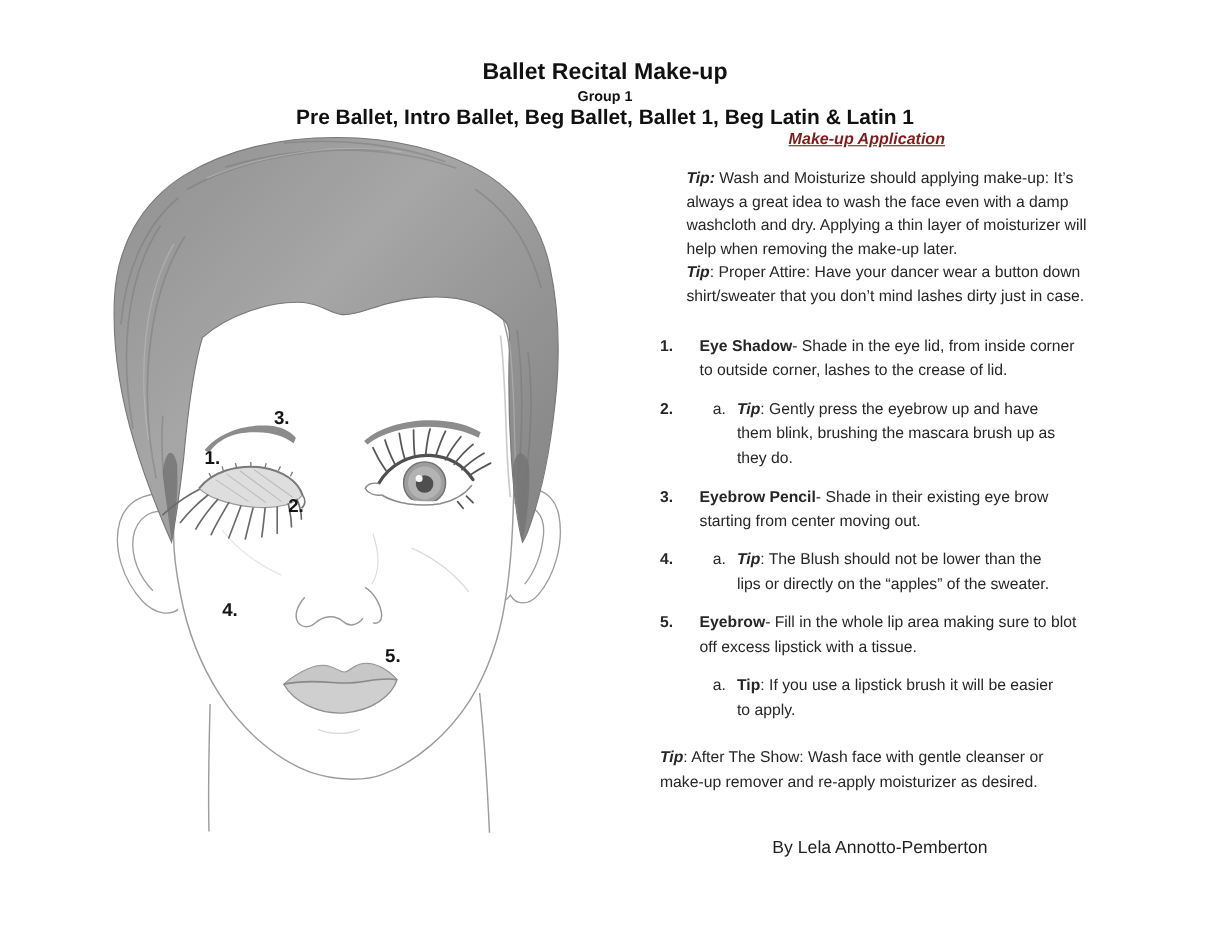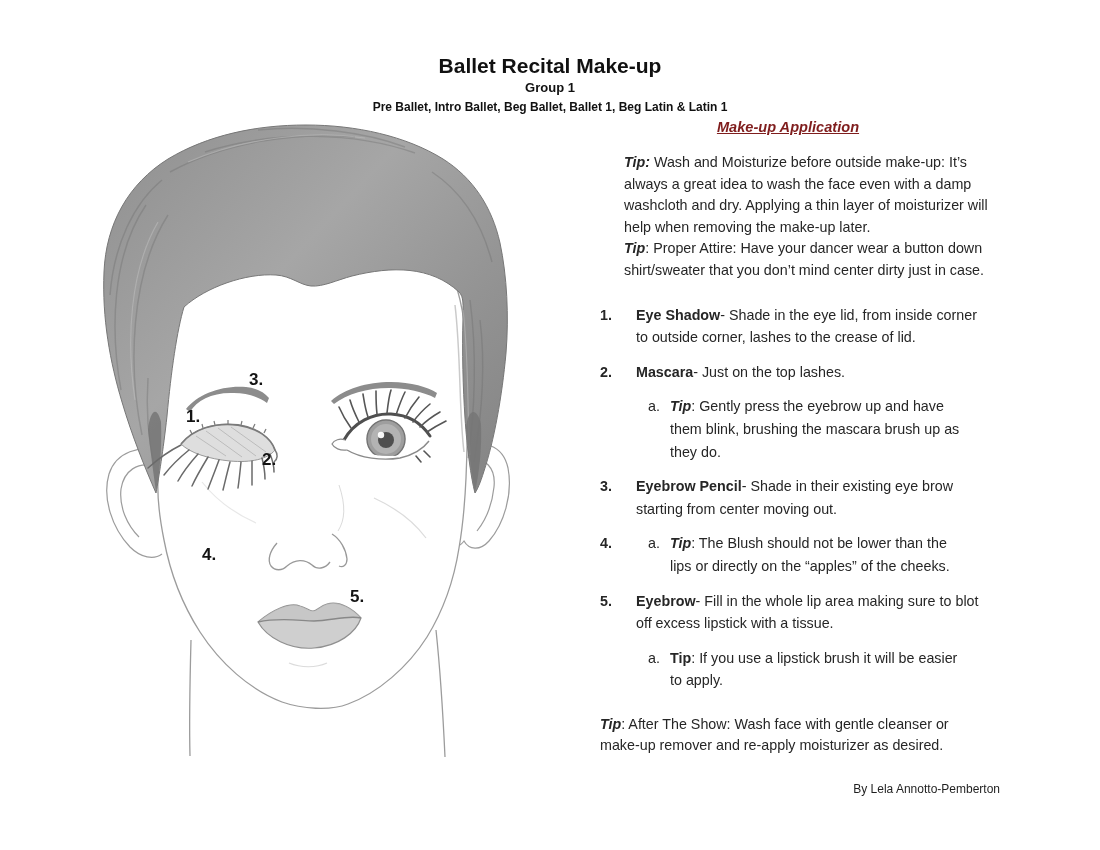--- a/index.html
+++ b/index.html
@@ -4,21 +4,21 @@
 <style>
   html,body{margin:0;padding:0;background:#ffffff;}
   .page{
     position:relative;width:1100px;height:850px;background:#ffffff;overflow:hidden;
     font-family:"Liberation Sans",sans-serif;color:#1f1f1f;
   }
   
   .doc-header{position:absolute;top:53px;left:0;width:1100px;text-align:center;}
   .doc-title{margin:0;font-size:21px;font-weight:bold;line-height:25px;color:#111;}
   .doc-sub{font-size:13px;font-weight:bold;line-height:15px;margin-top:2px;color:#111;}
-  .doc-sub2{font-size:12px;font-weight:bold;line-height:15px;margin-top:5px;color:#111;}
+  .doc-sub2{font-size:19px;font-weight:bold;line-height:15px;margin-top:5px;color:#111;}
   
   .face-figure{position:absolute;left:60px;top:115px;width:480px;height:680px;margin:0;}
   .face-figure svg{position:absolute;left:0;top:0;}
   .fig-label{
     position:absolute;font-size:17px;font-weight:bold;color:#141414;line-height:17px;
   }
   
   .right-col{position:absolute;left:600px;top:119px;width:400px;font-size:14.3px;line-height:21.6px;color:#262626;}
   .app-heading{
     margin:0;width:376px;text-align:center;font-size:14.6px;font-weight:bold;font-style:italic;
@@ -30,21 +30,21 @@
   .bo{font-weight:bold;}
   .steps{margin-top:22px;line-height:22.6px;}
   .step{position:relative;}
   .step-num{position:absolute;left:0;top:0;font-weight:bold;}
   .step-main{margin:12px;padding-left:24px;padding-right:2px;}
   .step-name{font-weight:bold;}
   .substep{position:relative;}
   .sub-letter{position:absolute;left:48px;top:0;}
   .sub-main{margin:0;padding-left:70px;padding-right:34px;}
   .outro{margin-top:22px;width:372px;}
-  .byline{margin-top:22px;width:400px;text-align:right;font-size:12px;color:#1f1f1f;}
+  .byline{margin-top:38px;width:400px;text-align:center;font-size:16px;color:#1f1f1f;}
 </style>
 </head>
 <body>
 
 <div class="page">
 
   <header class="doc-header">
     <h1 class="doc-title">Ballet Recital Make-up</h1>
     <div class="doc-sub">Group 1</div>
     <div class="doc-sub2">Pre Ballet, Intro Ballet, Beg Ballet, Ballet 1, Beg Latin &amp; Latin 1</div>
@@ -190,50 +190,49 @@
     <span class="fig-label" style="left:202px;top:336px">2.</span>
     <span class="fig-label" style="left:189px;top:256px">3.</span>
     <span class="fig-label" style="left:142px;top:431px">4.</span>
     <span class="fig-label" style="left:290px;top:473px">5.</span>
   </figure>
 
   <section class="right-col">
     <h2 class="app-heading">Make-up Application</h2>
 
     <div class="intro-tips">
-      <p class="tip-par"><span class="bi">Tip:</span><span> Wash and Moisturize before outside make-up: It’s always a great idea to wash the face even with a damp washcloth and dry.  Applying a thin layer of moisturizer will help when removing the make-up later.</span></p>
-      <p class="tip-par"><span class="bi">Tip</span><span>: Proper Attire: Have your dancer wear a button down shirt/sweater that you don’t mind center dirty just in case.</span></p>
+      <p class="tip-par"><span class="bi">Tip:</span><span> Wash and Moisturize should applying make-up: It’s always a great idea to wash the face even with a damp washcloth and dry.  Applying a thin layer of moisturizer will help when removing the make-up later.</span></p>
+      <p class="tip-par"><span class="bi">Tip</span><span>: Proper Attire: Have your dancer wear a button down shirt/sweater that you don’t mind lashes dirty just in case.</span></p>
     </div>
 
     <div class="steps">
 
       <div class="step">
         <span class="step-num">1.</span>
         <p class="step-main"><span class="step-name">Eye Shadow</span><span>- Shade in the eye lid, from inside corner to outside corner, lashes to the crease of lid.</span></p>
       </div>
 
       <div class="step">
         <span class="step-num">2.</span>
-        <p class="step-main"><span class="step-name">Mascara</span><span>- Just on the top lashes.</span></p>
         <div class="substep">
           <span class="sub-letter">a.</span>
           <p class="sub-main"><span class="bi">Tip</span><span>: Gently press the eyebrow up and have them blink, brushing the mascara brush up as they do.</span></p>
         </div>
       </div>
 
       <div class="step">
         <span class="step-num">3.</span>
         <p class="step-main"><span class="step-name">Eyebrow Pencil</span><span>- Shade in their existing eye brow starting from center moving out.</span></p>
       </div>
 
       <div class="step">
         <span class="step-num">4.</span>
         <div class="substep">
           <span class="sub-letter">a.</span>
-          <p class="sub-main"><span class="bi">Tip</span><span>: The Blush should not be lower than the lips or directly on the “apples” of the cheeks.</span></p>
+          <p class="sub-main"><span class="bi">Tip</span><span>: The Blush should not be lower than the lips or directly on the “apples” of the sweater.</span></p>
         </div>
       </div>
 
       <div class="step">
         <span class="step-num">5.</span>
         <p class="step-main"><span class="step-name">Eyebrow</span><span>- Fill in the whole lip area making sure to blot off excess lipstick with a tissue.</span></p>
         <div class="substep">
           <span class="sub-letter">a.</span>
           <p class="sub-main"><span class="bo">Tip</span><span>: If you use a lipstick brush it will be easier to apply.</span></p>
         </div>

